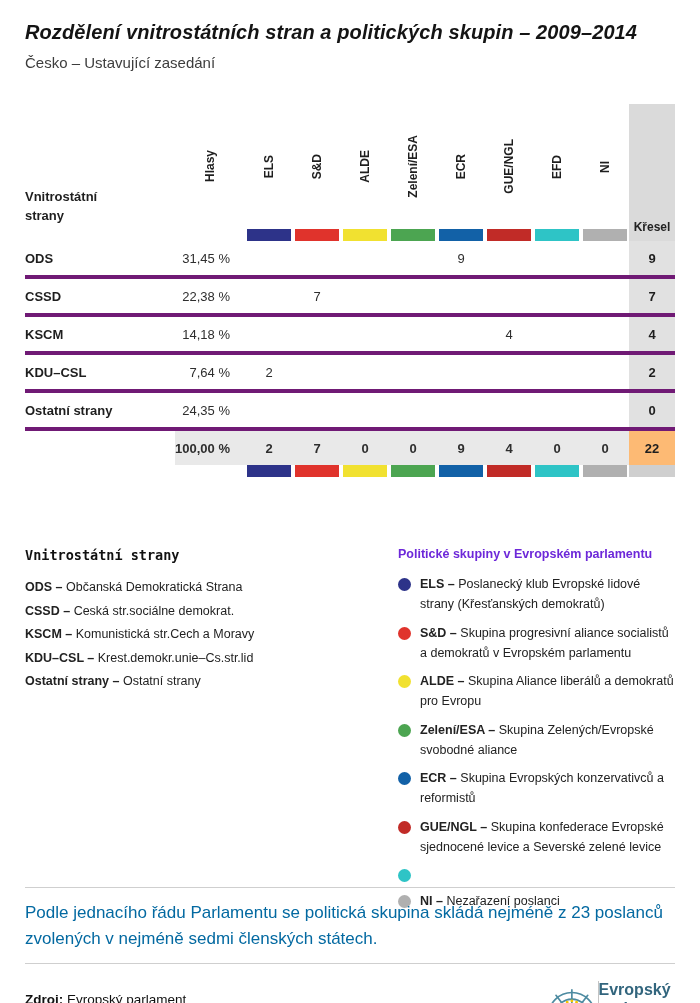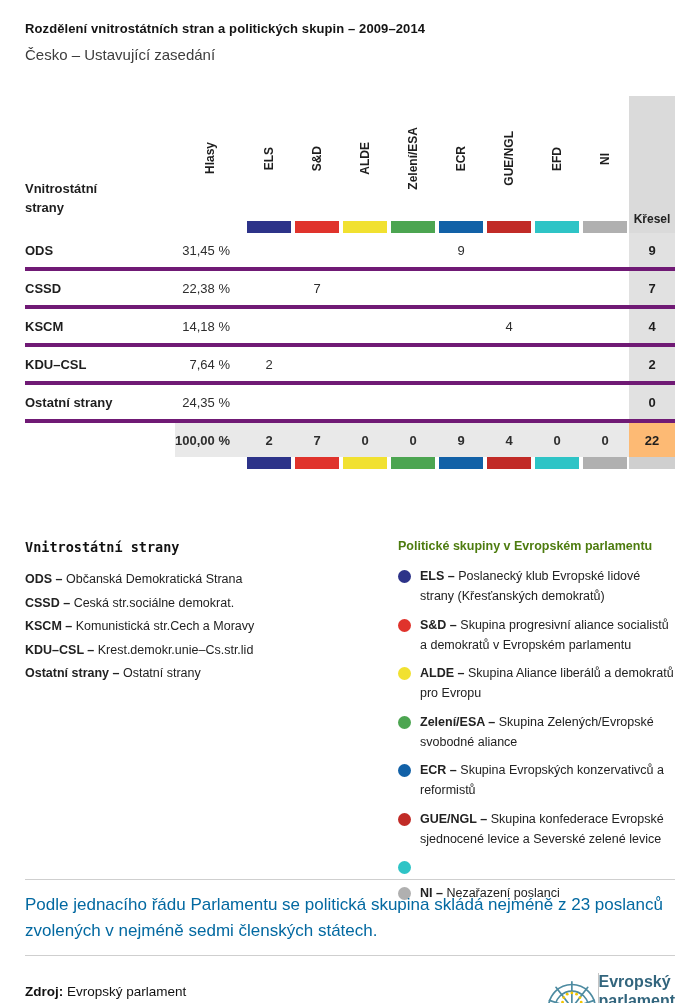--- a/index.html
+++ b/index.html
@@ -3,21 +3,21 @@
 <meta charset="utf-8">
 <style>
   * { box-sizing: border-box; margin: 0; padding: 0; }
   html,body { background:#fff; }
   body {
     width:700px; height:1003px; overflow:hidden;
     font-family:"Liberation Sans", sans-serif; color:#222;
   }
   .page { padding:21px 25px 0; }
 
-  .title { font-size:13px; font-weight:700; color:#141414; letter-spacing:.1px; }
+  .title { font-size:20px; font-weight:700; color:#141414; letter-spacing:.1px;font-style:italic; }
   .subtitle { font-size:15px; color:#3d3d3d; margin-top:10px; }
 
   
   .table { margin-top:33px; }
   .trow { display:grid; grid-template-columns:150px 70px repeat(8,48px) 46px; }
   .th,.td { min-width:0; }
 
   .thead { height:137px; }
   .th { display:flex; flex-direction:column; }
   .vspace { flex:1; display:flex; align-items:center; justify-content:center; }
@@ -43,21 +43,21 @@
   .barrow .td { height:12px; display:flex; }
   .barrow .bar { flex:1; height:12px; }
   .barrow .seats-sp { background:#cfcfcf; }
 
   
   .legend { display:flex; margin-top:70px; height:340px; }
   .legend-left { width:373px; }
   .legend-left h3 { font-family:"DejaVu Sans Mono", monospace; font-size:13.5px; font-weight:700; color:#111; margin-bottom:17px; }
   .lp-item { font-size:12.5px; margin-bottom:9.5px; color:#222; }
   .legend-right { flex:1; }
-  .legend-right h3 { font-size:12.5px; font-weight:700; color:#4d7c0f; margin-bottom:13px; }
+  .legend-right h3 { font-size:12.5px; font-weight:700; color:#6d28d9; margin-bottom:13px; }
   .lg-item { display:flex; align-items:flex-start; margin-bottom:8.5px; font-size:12.5px; line-height:1.6; color:#222; }
   .dot { width:13px; height:13px; border-radius:50%; margin:4px 9px 0 0; flex:none; }
 
   
   .rule { border:none; border-top:1px solid #cfcfcf; height:0; }
   .footnote { font-size:17px; line-height:1.55; color:#0369a1; padding:12px 0 10px; max-width:660px; }
   .source { display:flex; justify-content:space-between; align-items:center; padding-top:14px; }
   .source-text { font-size:13.5px; color:#111; }
   .logo { display:flex; align-items:center; gap:0; }
   .logo-div { width:1px; height:38px; background:#c4c4c4; }

